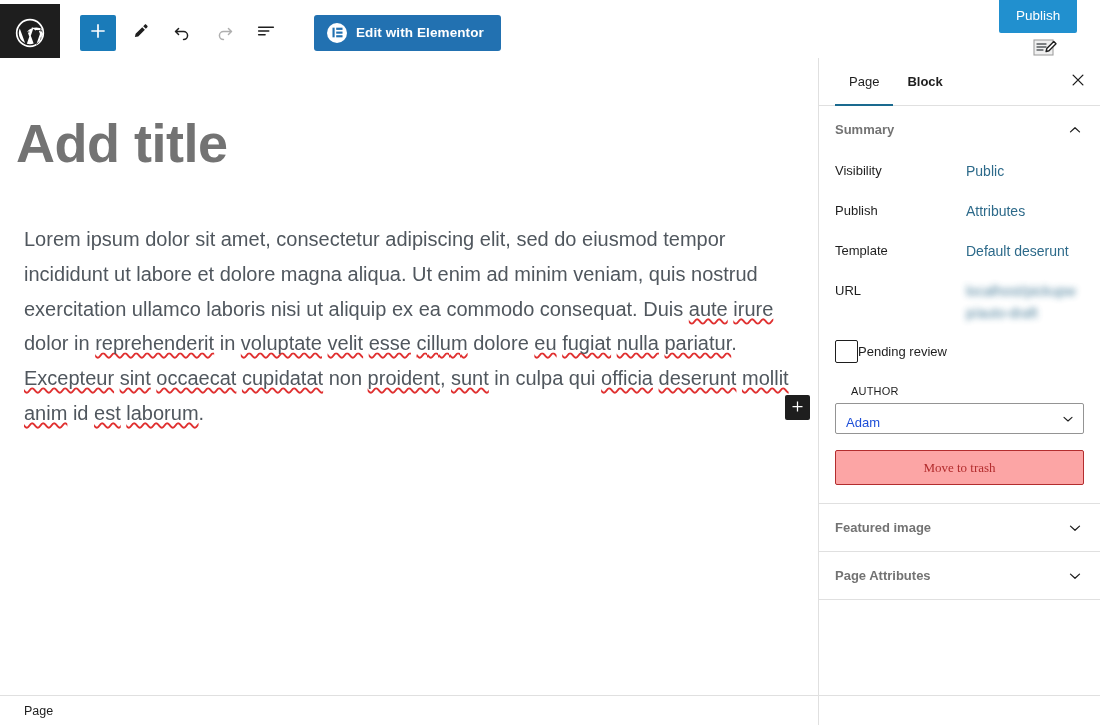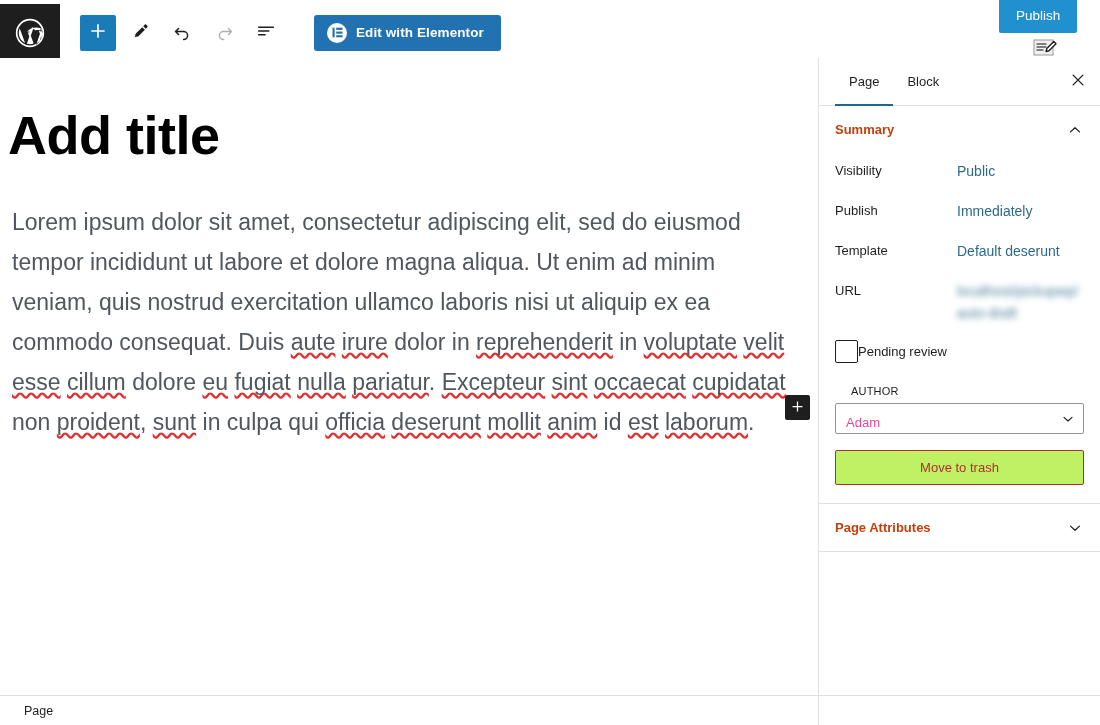--- a/index.html
+++ b/index.html
@@ -128,33 +128,33 @@
 
   
   .canvas {
     position: absolute;
     top: 58px; left: 0;
     width: 818px; height: 637px;
     background: #fff;
     overflow: hidden;
   }
   .post-title {
-    margin: 0;
+    margin: 8px;
     padding: 46px 42px 0 8px;
     font-size: 54px;
     line-height: 1.15;
     font-weight: bold;
-    color: #000000;
+    color: #737373;
     letter-spacing: -0.5px;
     cursor: text;
   }
   .post-body {
-    margin: 4px;
+    margin: 16px;
     padding: 32px 12px 0 8px;
-    font-size: 23px;
+    font-size: 20px;
     line-height: 1.74;
     color: #50575e;
     max-width: 800px;
     cursor: text;
   }
   .sp {
     text-decoration: underline wavy #e03030;
     text-decoration-skip-ink: none;
     text-underline-offset: 2px;
   }
@@ -185,20 +185,21 @@
     position: relative;
   }
   .sb-tab {
     background: none; border: none;
     font-size: 13px;
     color: #1e1e1e;
     padding: 0 14px;
     cursor: pointer;
     display: flex; align-items: center;
     position: relative;
+    font-weight: bold;
   }
   .sb-tab.active { font-weight: normal; color: #1e1e1e; }
   .sb-tab.active::after {
     content: "";
     position: absolute; left: 0; right: 0; bottom: -1px;
     height: 2px; background: #1a6a8f;
   }
   .sb-close {
     margin-left: auto;
     width: 44px;
@@ -211,29 +212,30 @@
     border-bottom: 1px solid #e0e0e0;
   }
   .panel-head {
     height: 47px;
     display: flex; align-items: center;
     padding: 0 16px;
     cursor: pointer;
     background: none; border: none; width: 100%;
     font-size: 13px;
     font-weight: bold;
-    color: #c2410c;
+    color: #737373;
   }
   .panel-head .chev { margin-left: auto; display: flex; }
   .panel-body { padding: 4px 16px 18px 16px; }
 
   .row {
     display: flex; align-items: flex-start;
     min-height: 40px;
     padding: 4px 0;
+    gap: 9px;
   }
   .row-label {
     width: 122px; flex: 0 0 122px;
     font-size: 13px; color: #1e1e1e;
     padding-top: 2px;
   }
   .row-val {
     font-size: 14px;
     color: #2d6a8a;
     background: none; border: none; padding: 0;
@@ -272,41 +274,42 @@
     margin: 16px 0 6px 16px;
   }
   .select-wrap { position: relative; }
   .select-box {
     width: 100%;
     height: 31px;
     border: 1px solid #949494;
     border-radius: 2px;
     background: #fff;
     font-size: 13px;
-    color: #ec4899;
+    color: #1d4ed8;
     padding: 8px 28px 0 10px;
     display: flex; align-items: center;
     cursor: pointer;
   }
   .select-chev {
     position: absolute; right: 8px; top: 50%;
     transform: translateY(-50%);
     pointer-events: none;
     display: flex;
   }
   .trash-btn {
     margin-top: 16px;
     width: 100%;
     height: 35px;
-    background: #bef264;
+    background: #fca5a5;
     border: 1px solid #b32d2e;
     border-radius: 2px;
     color: #b32d2e;
     font-size: 13px;
     cursor: pointer;
+    font-family: Liberation Serif, serif;
   }
 
   
   .statusbar {
     position: absolute;
     bottom: 0; left: 0;
     width: 818px; height: 30px;
     background: #fff;
     border-top: 1px solid #e0e0e0;
     display: flex; align-items: center;
@@ -473,21 +476,21 @@
 
     <div class="panel-body">
 
       <div class="row">
         <span class="row-label">Visibility</span>
         <button class="row-val">Public</button>
       </div>
 
       <div class="row">
         <span class="row-label">Publish</span>
-        <button class="row-val">Immediately</button>
+        <button class="row-val">Attributes</button>
       </div>
 
       <div class="row">
         <span class="row-label">Template</span>
         <button class="row-val">Default deserunt</button>
       </div>
 
       <div class="row">
         <span class="row-label">URL</span>
         <button class="row-val blurred">localhost/pickupwp/auto-draft</button>
@@ -505,20 +508,30 @@
           <svg width="16" height="16" viewBox="0 0 24 24" aria-hidden="true">
             <path d="M6 9.5 12 15l6-5.5" fill="none" stroke="#1e1e1e" stroke-width="1.7" stroke-linecap="round" stroke-linejoin="round"></path>
           </svg>
         </span>
       </div>
 
       <button class="trash-btn">Move to trash</button>
     </div>
   </div>
 
+  <div class="panel">
+    <button class="panel-head">
+      <span>Featured image</span>
+      <span class="chev">
+        <svg width="18" height="18" viewBox="0 0 24 24" aria-hidden="true">
+          <path d="M6 9.5 12 15l6-5.5" fill="none" stroke="#1e1e1e" stroke-width="1.7" stroke-linecap="round" stroke-linejoin="round"></path>
+        </svg>
+      </span>
+    </button>
+  </div>
 
 
   <div class="panel">
     <button class="panel-head">
       <span>Page Attributes</span>
       <span class="chev">
         <svg width="18" height="18" viewBox="0 0 24 24" aria-hidden="true">
           <path d="M6 9.5 12 15l6-5.5" fill="none" stroke="#1e1e1e" stroke-width="1.7" stroke-linecap="round" stroke-linejoin="round"></path>
         </svg>
       </span>

